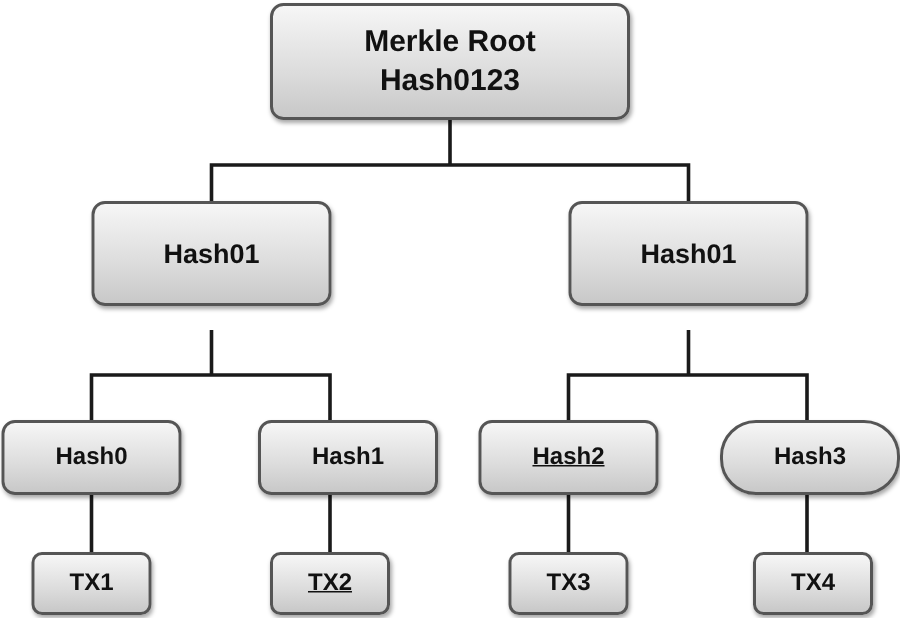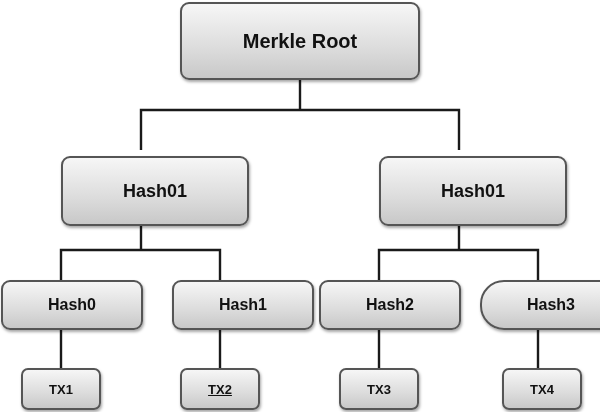--- a/index.html
+++ b/index.html
@@ -7,23 +7,23 @@
          font-family: "Liberation Sans", sans-serif; }
   .node {
     position: absolute; box-sizing: border-box;
     border: 2px solid #555555; border-radius: 9px;
     background: linear-gradient(to bottom, #f6f6f6 0%, #dcdcdc 60%, #c8c8c8 100%);
     box-shadow: 1px 2px 3px rgba(0,0,0,0.35);
     display: flex; flex-direction: column; justify-content: center;
     color: #111111; font-weight: bold; text-align: center;
   }
   .root { left: 180px; top: 2px; width: 240px; height: 78px; font-size: 20px; line-height: 26px; }
-  .mid { top: 156px; width: 188px; height: 70px; font-size: 18px; }
-  .hash { top: 280px; width: 142px; height: 50px; font-size: 16px; }
-  .tx { top: 368px; width: 80px; height: 42px; font-size: 13px; border-radius: 7px; }
+  .mid { top: 134px; width: 160px; height: 70px; font-size: 18px; }
+  .hash { top: 280px; width: 120px; height: 50px; font-size: 16px; }
+  .tx { top: 368px; width: 80px; height: 42px; font-size: 16px; border-radius: 7px; }
   svg.links { position: absolute; left: 0; top: 0; }
   svg.links line, svg.links polyline { stroke: #1a1a1a; stroke-width: 2.4; fill: none; }
 </style>
 </head>
 <body>
 
 <svg class="links" width="600" height="412">
 
   <line x1="300" y1="80" x2="300" y2="110"></line>
   <polyline points="141,150 141,110 459,110 459,150"></polyline>
@@ -35,36 +35,37 @@
   <polyline points="379,280 379,250 538,250 538,280"></polyline>
 
   <line x1="61" y1="330" x2="61" y2="368"></line>
   <line x1="220" y1="330" x2="220" y2="368"></line>
   <line x1="379" y1="330" x2="379" y2="368"></line>
   <line x1="538" y1="330" x2="538" y2="368"></line>
 </svg>
 
 <div class="node root">
   <span>Merkle Root</span>
+  <span>Hash0123</span>
 </div>
 
 <div class="node mid" style="left:61px;">
   <span>Hash01</span>
 </div>
 <div class="node mid" style="left:379px;">
   <span>Hash01</span>
 </div>
 
 <div class="node hash" style="left:1px;">
   <span>Hash0</span>
 </div>
 <div class="node hash" style="left:172px;">
   <span>Hash1</span>
 </div>
-<div class="node hash" style="left:319px;">
+<div class="node hash" style="left:319px;text-decoration:underline;">
   <span>Hash2</span>
 </div>
 <div class="node hash" style="left:480px;border-radius:24px;">
   <span>Hash3</span>
 </div>
 
 <div class="node tx" style="left:21px;">
   <span>TX1</span>
 </div>
 <div class="node tx" style="left:180px;text-decoration:underline;">

